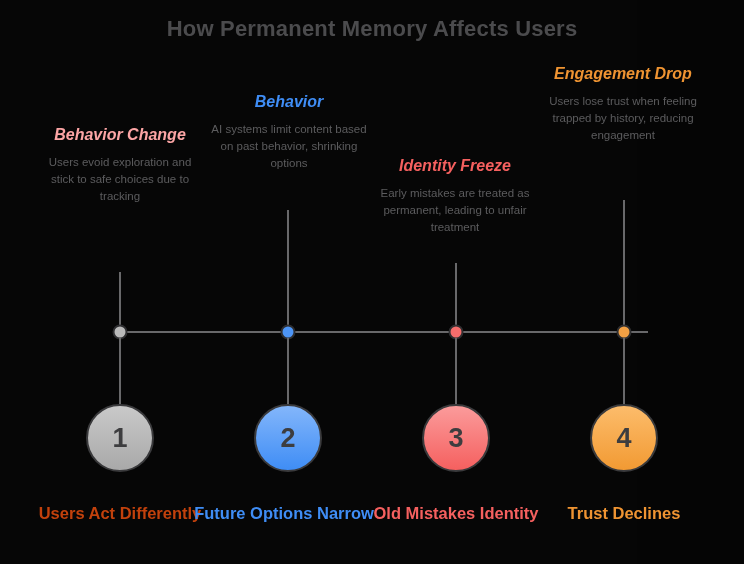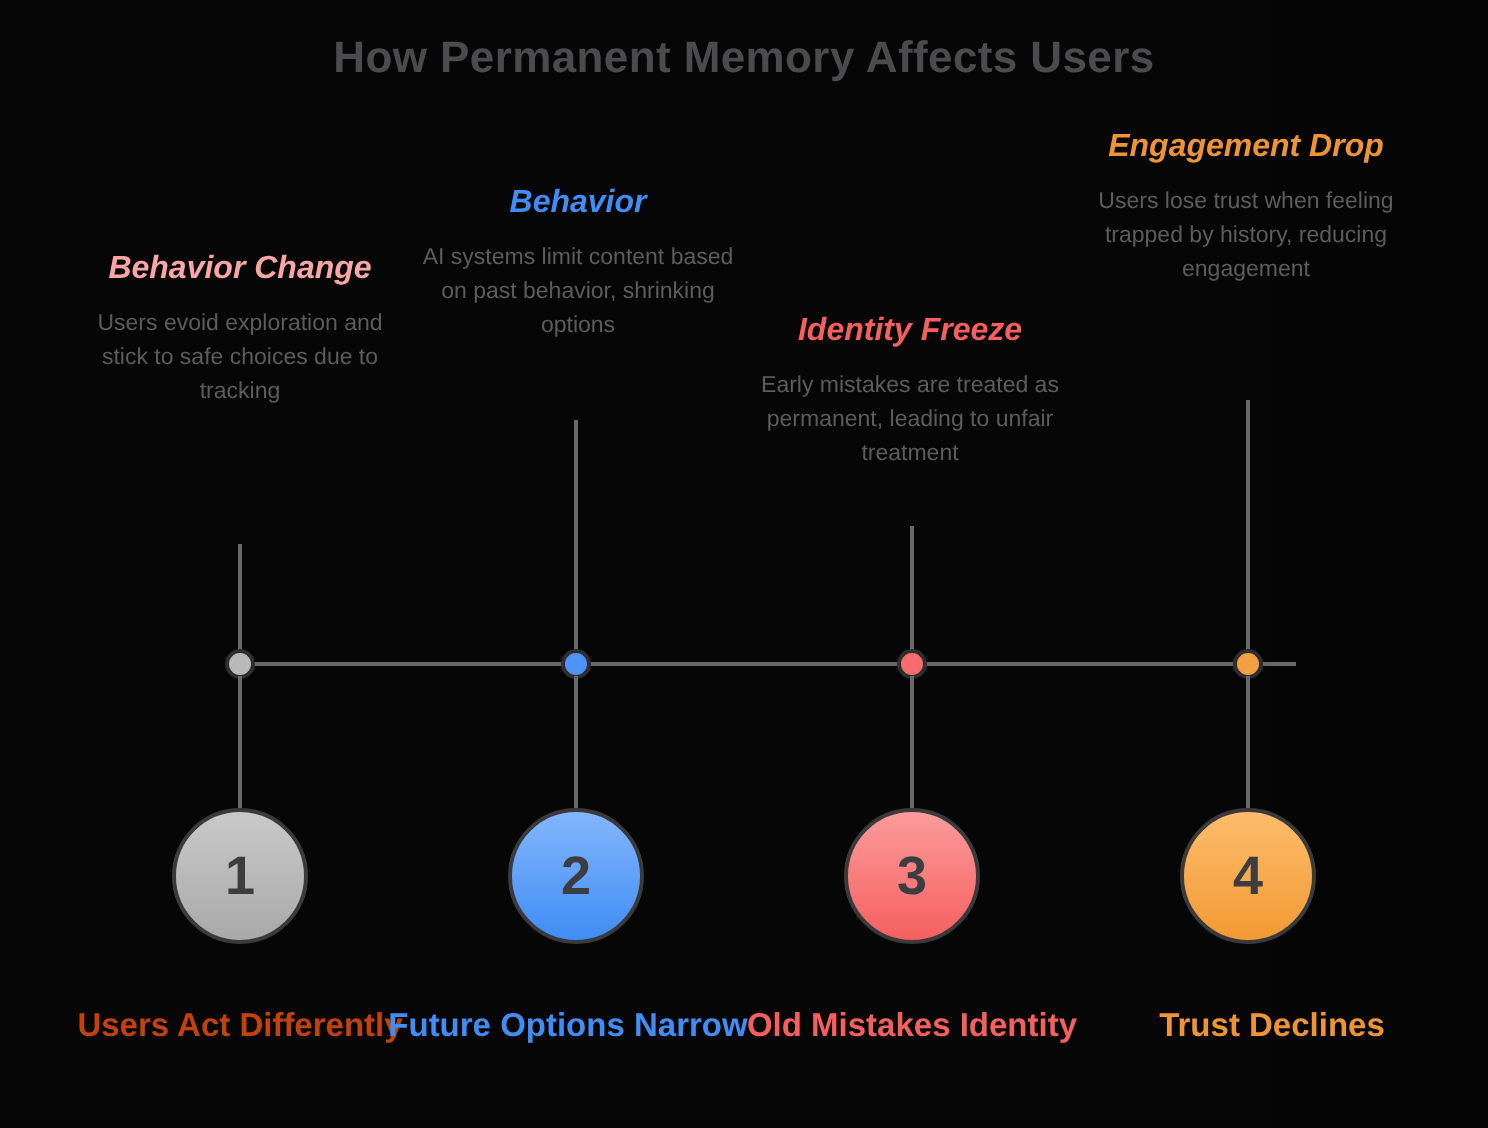--- a/index.html
+++ b/index.html
@@ -167,15 +167,15 @@
   <div class="circle c3" style="left:456px; top:438px;">
     <span>3</span>
   </div>
   <div class="circle c4" style="left:624px; top:438px;">
     <span>4</span>
   </div>
 
   <div class="caption" style="left: 120px; top: 503px; color: #c2410c;">Users Act Differently</div>
   <div class="caption" style="left: 284px; top: 503px; color: rgb(63, 141, 245);">Future Options Narrow</div>
   <div class="caption" style="left: 456px; top: 503px; color: rgb(245, 96, 95);">Old Mistakes Identity</div>
-  <div class="caption" style="left: 624px; top: 503px; color: rgb(239, 148, 50); margin-left: 12px;">Trust Declines</div>
+  <div class="caption" style="left: 624px; top: 503px; color: rgb(239, 148, 50);">Trust Declines</div>
 
 </div>
 
 </body></html>

